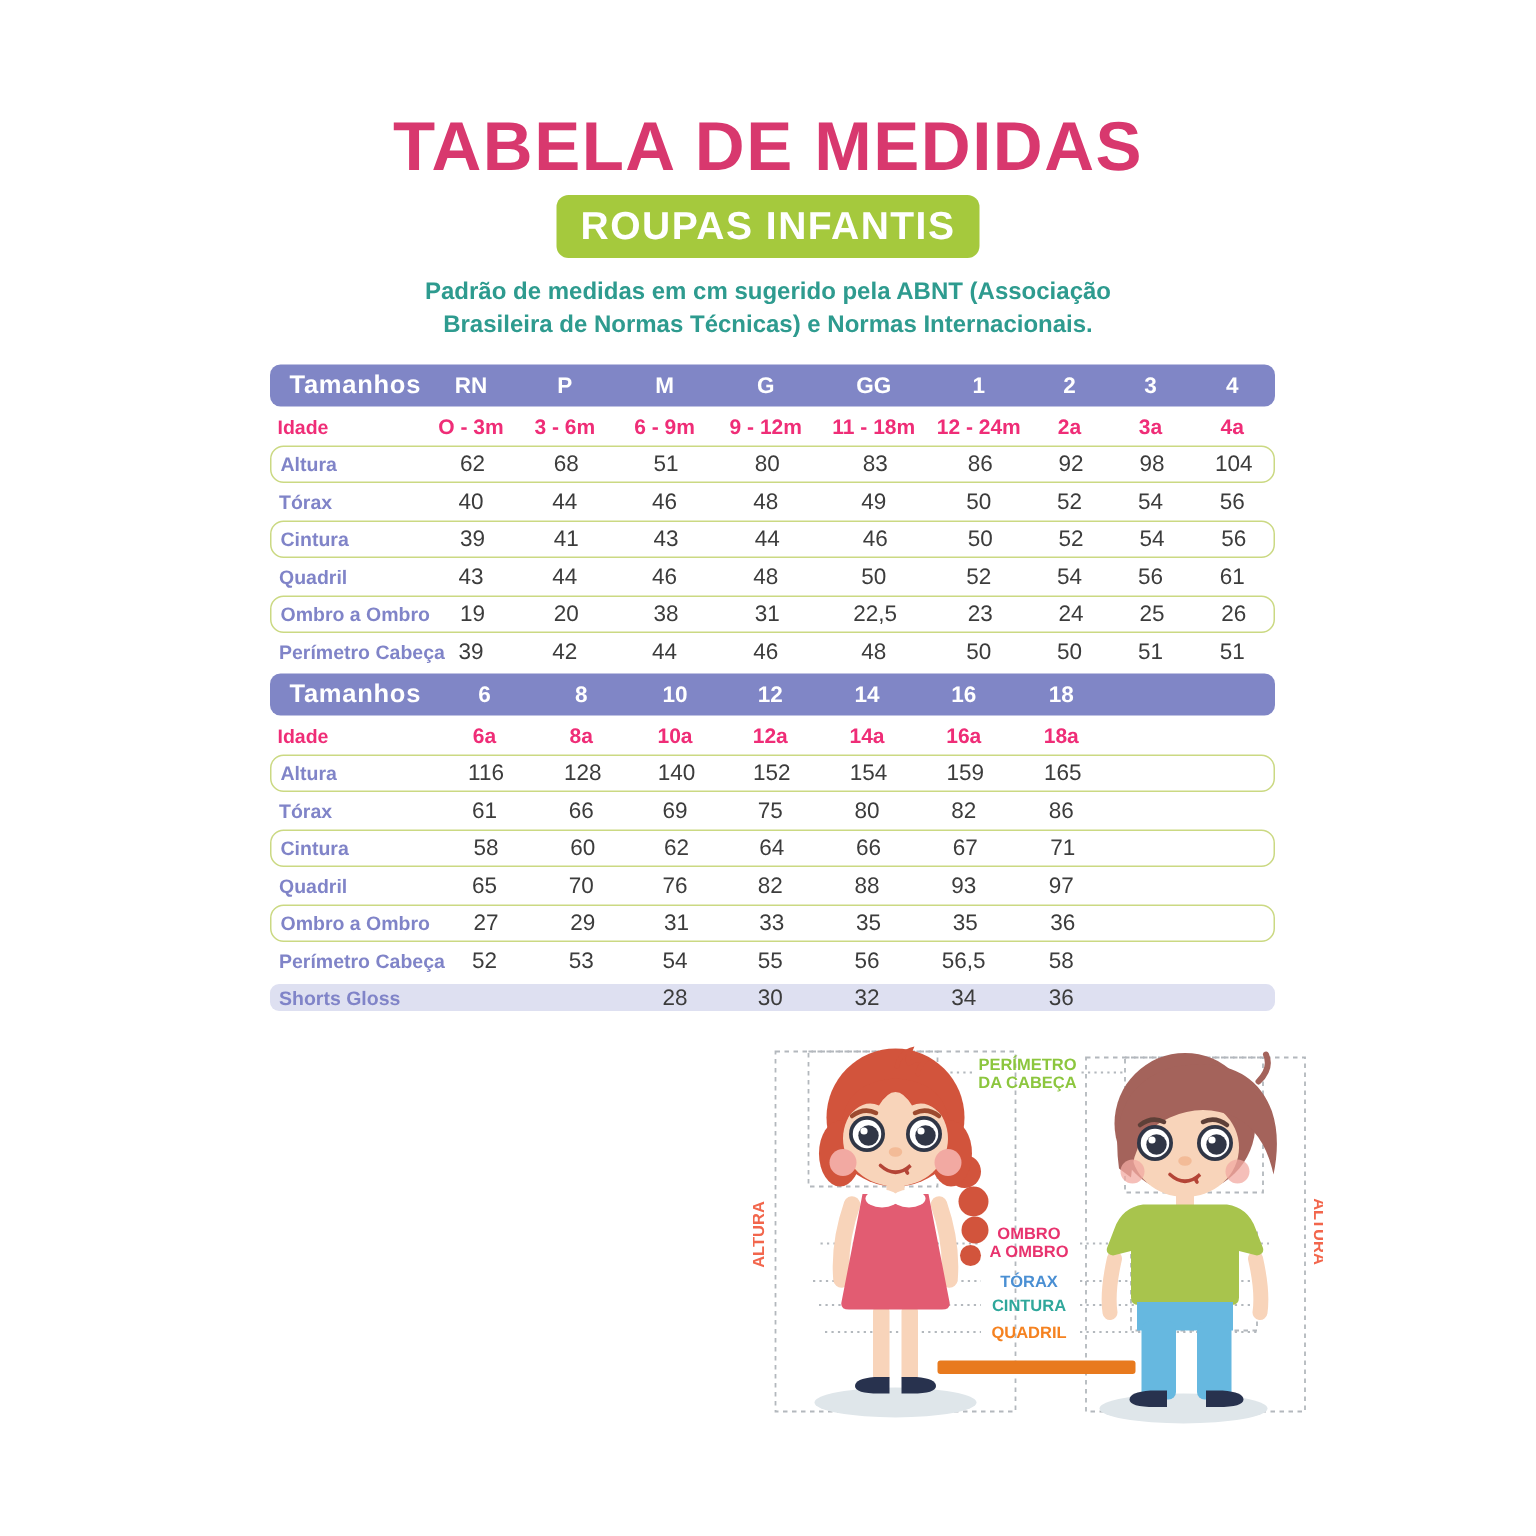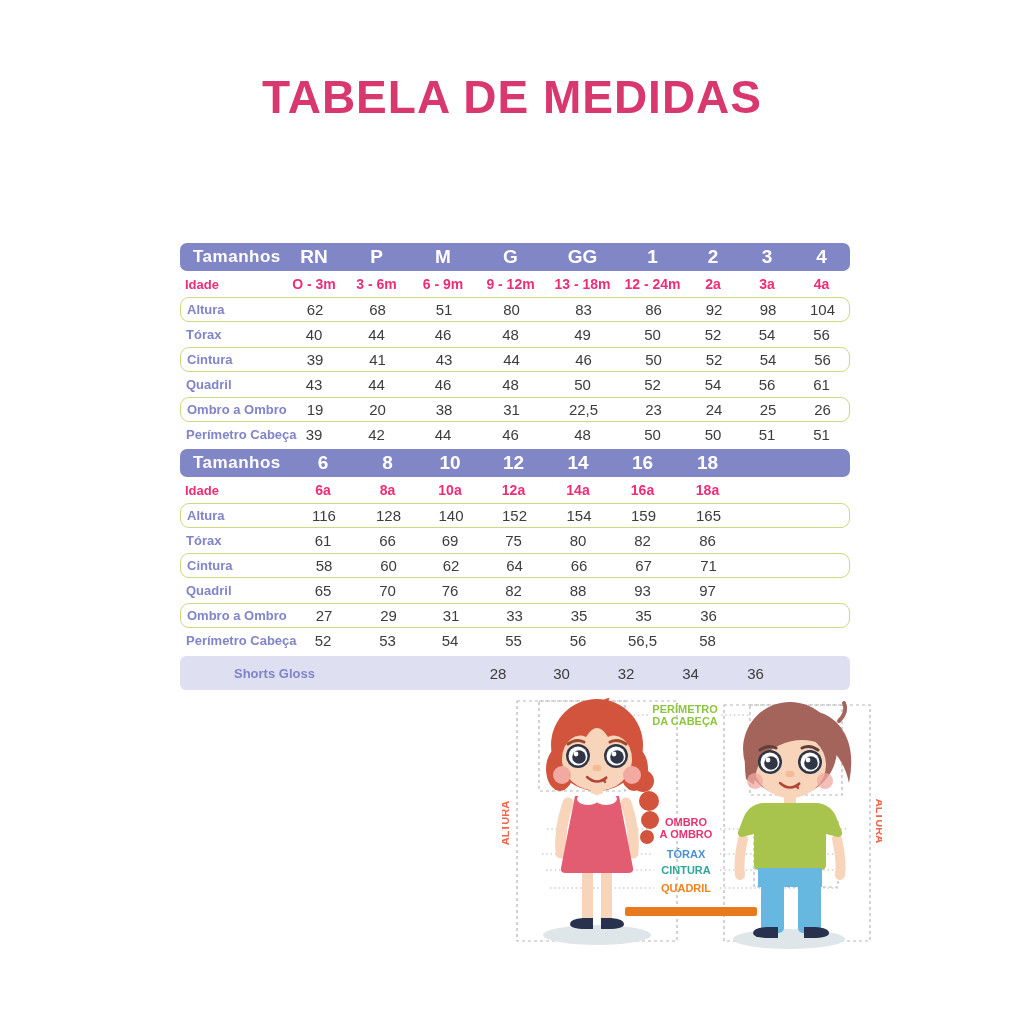--- a/index.html
+++ b/index.html
@@ -11,48 +11,53 @@
   .badge{display:inline-block;margin-top:10px;background:var(--badge_green);color:#fff;
          font-size:26px;font-weight:bold;letter-spacing:1px;padding:5px 16px 6px;border-radius:8px;}
   .subtitle{margin-top:12px;color:var(--subtitle_teal);font-size:16px;font-weight:bold;line-height:1.35;}
   
   .sizetable{position:absolute;left:180px;width:670px;}
   #table1{top:243px;}
   #table2{top:449px;}
   .t-head{display:grid;height:28px;align-items:center;background:var(--header_purple);
           border-radius:7px;color:#fff;font-weight:bold;}
   .t-head-label{font-size:17px;padding-left:13px;letter-spacing:.5px;}
-  .t-head-size{text-align:center;font-size:19px;}
+  .t-head-size{text-align:center;font-size:15px;}
   .t-age{display:grid;height:26px;align-items:center;color:var(--age_pink);font-weight:bold;}
   .t-age-label{font-size:13px;padding-left:5px;}
   .t-age-val{text-align:center;font-size:14px;}
   .t-row{display:grid;height:25px;align-items:center;box-sizing:border-box;}
   .outlined{border:1.6px solid var(--row_border_lime);border-radius:9px;}
   .t-row-label{font-size:13px;font-weight:bold;color:var(--label_periwinkle);padding-left:6px;white-space:nowrap;}
   .t-val{text-align:center;font-size:15px;color:var(--value_dark);}
-  .t-special{display:grid;height:34px;align-items:center;background:var(--special_row_bg);
-             border-radius:6px;margin-top:3px;padding-left:48px;}
+  .t-special{display:grid;height:18px;align-items:center;background:var(--special_row_bg);
+             border-radius:6px;margin-top:3px;}
   
   .logo{position:absolute;left:162px;top:766px;font-family:"Liberation Serif",serif;
         font-weight:bold;font-size:96px;color:var(--logo_dark);letter-spacing:-3px;line-height:1;}
   .logo .iwrap{position:relative;display:inline-block;}
   .logo .dot{position:absolute;left:50%;transform:translateX(-50%);top:3px;width:17px;height:17px;
              border-radius:50%;background:var(--logo_dot_pink);}
   
   .figure{position:absolute;left:502px;top:693px;width:380px;height:280px;}
   .figure svg{display:block;}
   text{font-family:"Liberation Sans",sans-serif;}
 </style>
 </head>
 <body>
 
 <div class="sheet">
 
   <div class="header">
     <div class="title">TABELA DE MEDIDAS</div>
+    <div><span class="badge">ROUPAS INFANTIS</span></div>
+    <div class="subtitle">
+      <span>Padrão de medidas em cm sugerido pela ABNT (Associação</span><br>
+      <span>Brasileira de Normas Técnicas) e Normas Internacionais.</span>
+    </div>
   </div>
 
   <div class="sizetable" id="table1">
       <div class="t-head" style="grid-template-columns: 105px 58px 67px 66px 69px 75px 65px 56px 52px 57px;">
         <div class="t-head-label">Tamanhos</div>
         <div class="t-head-size">RN</div>
         <div class="t-head-size">P</div>
         <div class="t-head-size">M</div>
         <div class="t-head-size">G</div>
         <div class="t-head-size">GG</div>
@@ -60,21 +65,21 @@
         <div class="t-head-size">2</div>
         <div class="t-head-size">3</div>
         <div class="t-head-size">4</div>
       </div>
       <div class="t-age" style="grid-template-columns: 105px 58px 67px 66px 69px 75px 65px 56px 52px 57px;">
         <div class="t-age-label">Idade</div>
         <div class="t-age-val">O - 3m</div>
         <div class="t-age-val">3 - 6m</div>
         <div class="t-age-val">6 - 9m</div>
         <div class="t-age-val">9 - 12m</div>
-        <div class="t-age-val">13 - 18m</div>
+        <div class="t-age-val">11 - 18m</div>
         <div class="t-age-val">12 - 24m</div>
         <div class="t-age-val">2a</div>
         <div class="t-age-val">3a</div>
         <div class="t-age-val">4a</div>
       </div>
       <div class="t-row outlined" style="grid-template-columns: 105px 58px 67px 66px 69px 75px 65px 56px 52px 57px;">
         <div class="t-row-label">Altura</div>
         <div class="t-val">62</div>
         <div class="t-val">68</div>
         <div class="t-val">51</div>

